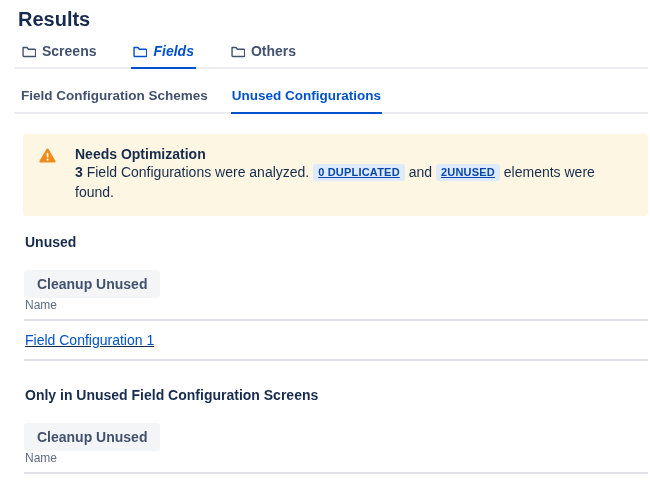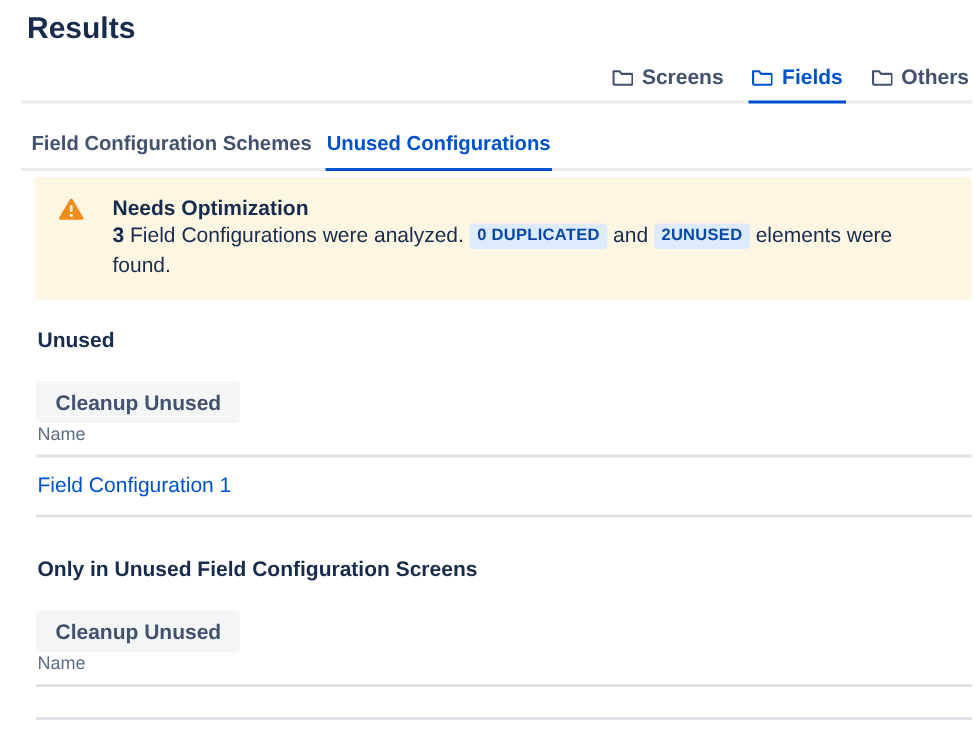--- a/index.html
+++ b/index.html
@@ -9,80 +9,79 @@
     color:var(--heading,#172B4D);
     -webkit-font-smoothing:antialiased;
   }
   .page{position:relative;width:650px;height:488px;}
   h1.title{
     margin:8px 0 0 18px;font-size:20px;line-height:23px;font-weight:700;
     color:var(--heading,#172B4D);
   }
   
   .tabs{
-    display:flex;column-gap:15px;align-items:flex-end;
+    display:flex;column-gap:33px;align-items:flex-end;
     margin:10px 2px 0 14px;padding-left:6px;
     border-bottom:2px solid var(--divider-light,#EBECF0);
-    justify-content:flex-end;
   }
   .tab{
     display:flex;align-items:center;gap:6px;cursor:pointer;
     font-size:14px;font-weight:600;color:var(--tab-inactive,#42526E);
     padding:2px 2px 8px 2px;
   }
   .tab.active{
     color:var(--accent,#0052CC);
-    border-bottom:2px solid var(--accent,#0052CC);margin-bottom:-2px;
+    border-bottom:2px solid var(--accent,#0052CC);margin-bottom:-2px;font-style:italic;
   }
   .tab .ico{display:inline-flex;line-height:0;}
   
   .subtabs{
-    display:flex;column-gap:8px;align-items:flex-end;
+    display:flex;column-gap:22px;align-items:flex-end;
     margin:17px 2px 0 14px;padding-left:6px;
     border-bottom:2px solid var(--divider-light,#EBECF0);
   }
   .subtab{
     cursor:pointer;font-size:13.5px;font-weight:600;
     color:var(--tab-inactive,#42526E);padding:2px 1px 9px 1px;
   }
   .subtab.active{
     color:var(--accent,#0052CC);
     border-bottom:2px solid var(--accent,#0052CC);margin-bottom:-2px;
   }
   
   .banner{
-    position:relative;margin:4px 2px 0 23px;border-radius:3px;
+    position:relative;margin:20px 2px 0 23px;border-radius:3px;
     background:var(--banner-bg,#FDF7E7);
     padding:12px 16px 14px 52px;
   }
   .banner .warn{position:absolute;left:16px;top:14px;line-height:0;}
   .banner h2{margin:0;font-size:14px;line-height:16px;font-weight:700;color:var(--heading,#172B4D);}
   .banner p{margin:10px 0 0 0;font-size:14px;line-height:20px;color:var(--heading,#172B4D);}
   .banner p.l2{margin-top:0;}
   .badge{
     display:inline-block;background:var(--badge-bg,#DEEBFF);color:var(--badge-text,#0747A6);
     font-size:11px;font-weight:700;line-height:13px;letter-spacing:.2px;
-    padding:2px 5px;border-radius:3px;vertical-align:1px;
+    padding:2px 5px;border-radius:3px;vertical-align:1px;text-decoration:underline;
   }
   
   .section{margin:0 2px 0 24px;}
   .section h3{margin:18px 0 0 1px;font-size:14px;line-height:16px;font-weight:700;color:var(--heading,#172B4D);}
   .section.second h3{margin-top:26px;}
   .btn{
     margin-top:20px;height:28px;padding:0 13px;border:none;border-radius:3px;
     background:var(--btn-bg,#F4F5F7);color:var(--btn-text,#42526E);
     font-family:"Liberation Sans",sans-serif;font-size:14px;font-weight:600;cursor:pointer;
   }
   .thead{
     margin-top:0;padding:0 0 7px 1px;
     font-size:12px;font-weight:400;color:var(--muted,#5E6C84);
     border-bottom:2px solid var(--divider,#DFE1E6);
   }
   .trow{
-    padding:10px 0 10px 1px;border-bottom:2px solid var(--divider,#DFE1E6);
+    padding:10px 0 10px 1px;border-bottom:2px solid var(--divider,#DFE1E6);text-decoration:underline;
   }
   .trow a{
     color:var(--link,#0052CC);font-size:14px;text-decoration:none;cursor:pointer;
   }
 </style>
 </head>
 <body>
 
 <div class="page">
 

